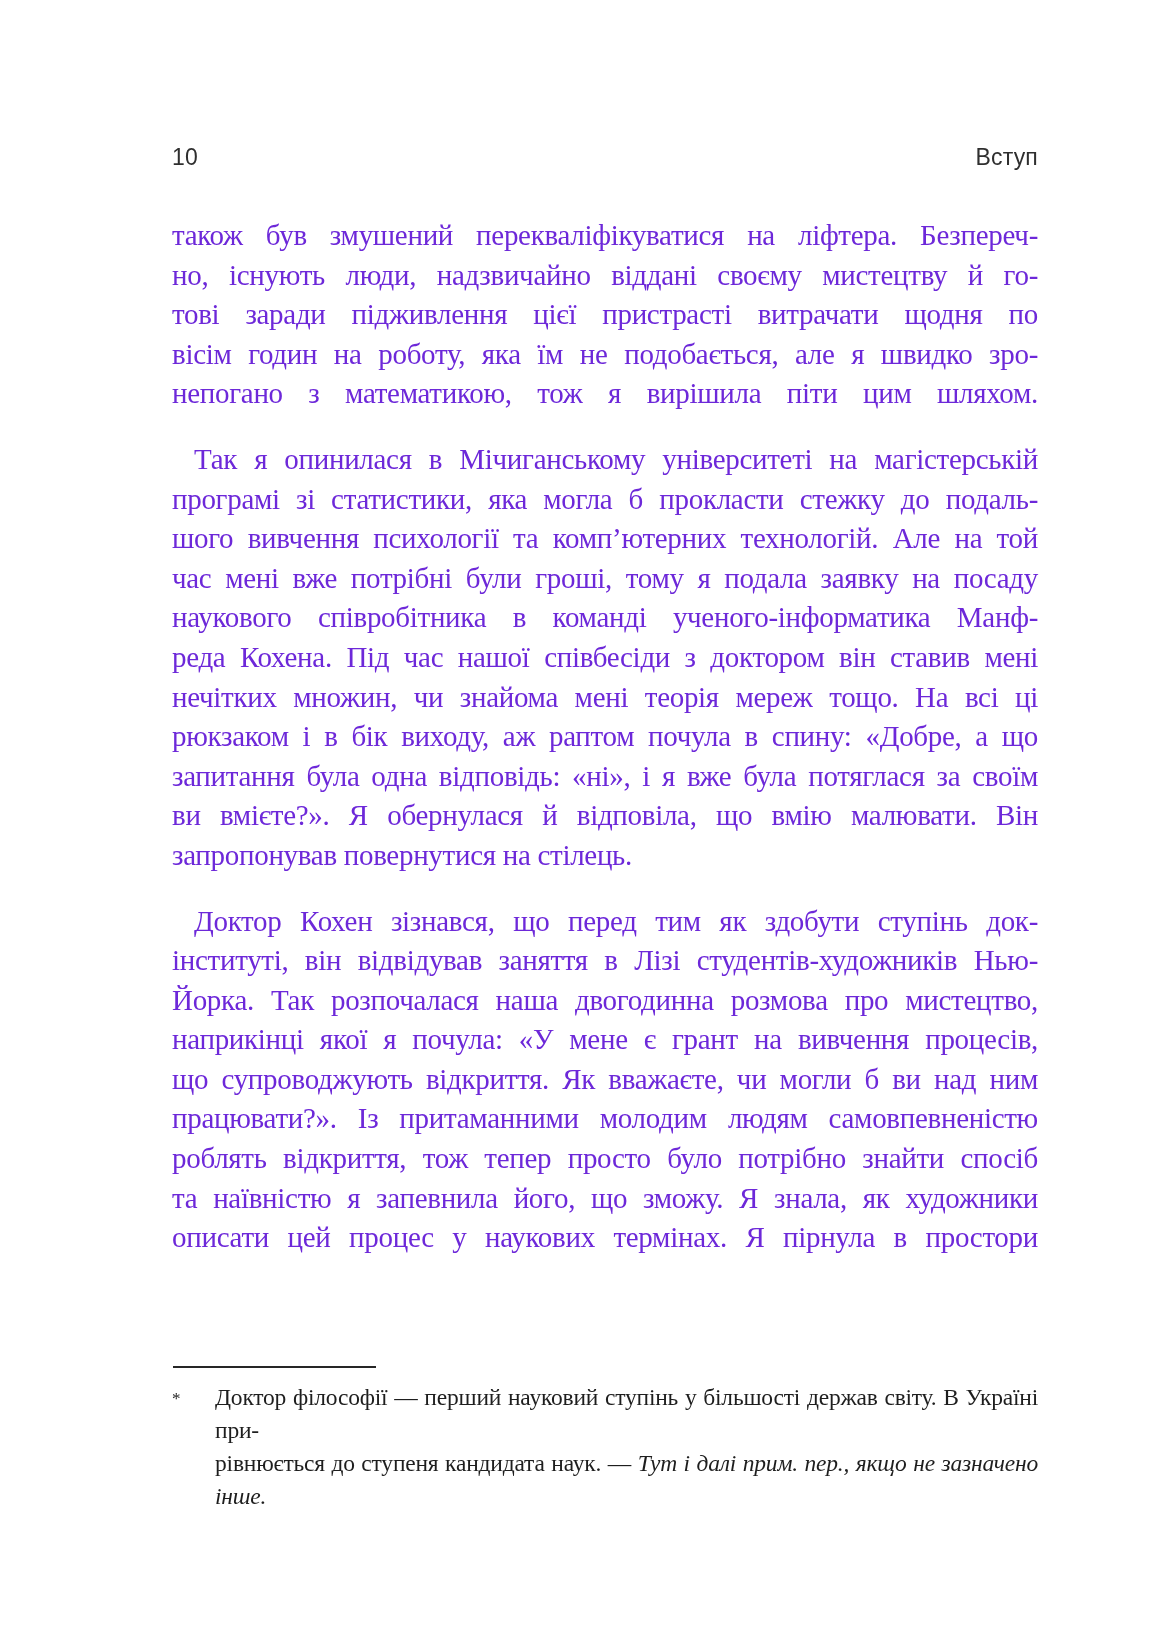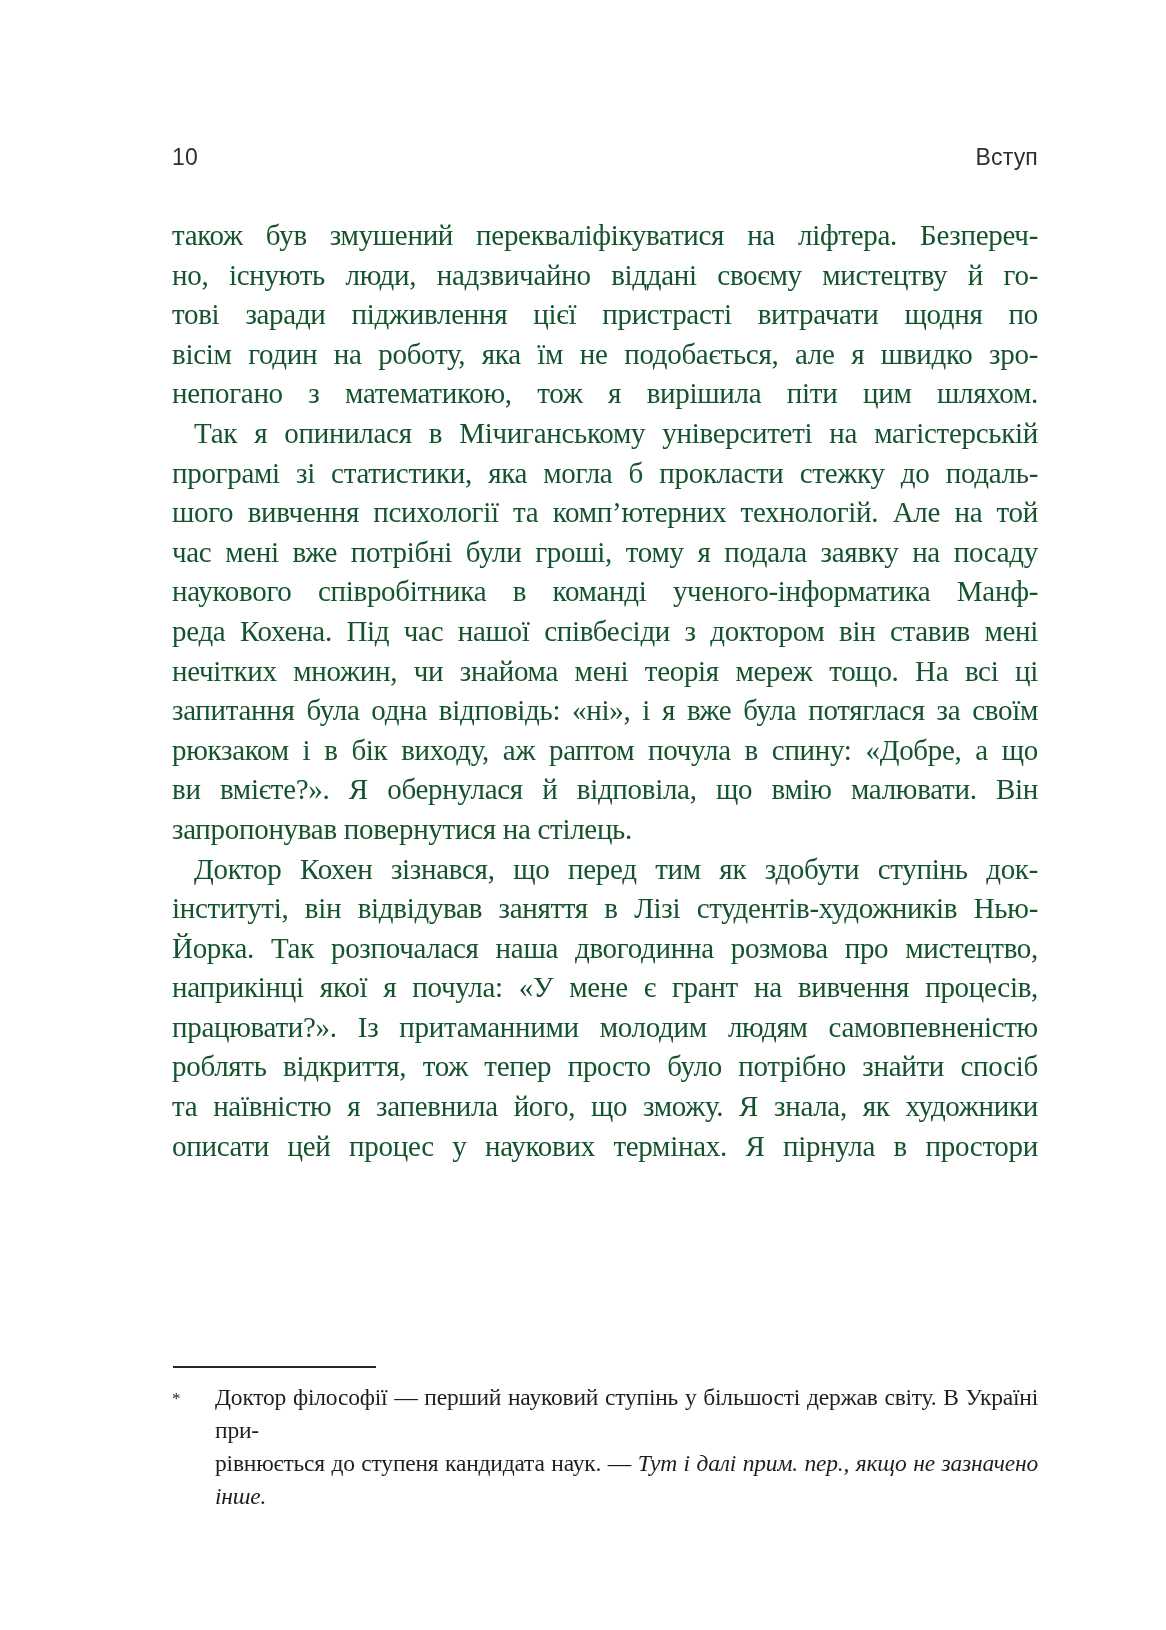--- a/index.html
+++ b/index.html
@@ -33,31 +33,32 @@
   }
   
   .body-text {
     position: absolute;
     left: 172px;
     top: 216px;
     width: 866px;
     font-family: "Liberation Serif", serif;
     font-size: 29px;
     line-height: 39.6px;
-    color: #14532d;
+    color: #6d28d9;
     letter-spacing: -0.3px;
   }
   .line {
     text-align: justify;
   }
   .line.j {
     text-align-last: justify;
   }
   .line.indent {
     text-indent: 22px;
+    margin-top: 26px;
   }
   .line sup {
     font-size: 0.55em;
     line-height: 0;
     vertical-align: super;
   }
   
   .footnote-sep {
     position: absolute;
     left: 173px;
@@ -117,30 +118,31 @@
         <div class="line j">непогано з математикою, тож я вирішила піти цим шляхом.</div>
       </div>
       <div>
         <div class="line j indent">Так я опинилася в Мічиганському університеті на магістерській</div>
         <div class="line j">програмі зі статистики, яка могла б прокласти стежку до подаль-</div>
         <div class="line j">шого вивчення психології та комп’ютерних технологій. Але на той</div>
         <div class="line j">час мені вже потрібні були гроші, тому я подала заявку на посаду</div>
         <div class="line j">наукового співробітника в команді ученого-інформатика Манф-</div>
         <div class="line j">реда Кохена. Під час нашої співбесіди з доктором він ставив мені</div>
         <div class="line j">нечітких множин, чи знайома мені теорія мереж тощо. На всі ці</div>
+        <div class="line j">рюкзаком і в бік виходу, аж раптом почула в спину: «Добре, а що</div>
         <div class="line j">запитання була одна відповідь: «ні», і я вже була потяглася за своїм</div>
-        <div class="line j">рюкзаком і в бік виходу, аж раптом почула в спину: «Добре, а що</div>
         <div class="line j">ви вмієте?». Я обернулася й відповіла, що вмію малювати. Він</div>
         <div class="line">запропонував повернутися на стілець.</div>
       </div>
       <div>
         <div class="line j indent">Доктор Кохен зізнався, що перед тим як здобути ступінь док-</div>
         <div class="line j">інституті, він відвідував заняття в Лізі студентів-художників Нью-</div>
         <div class="line j">Йорка. Так розпочалася наша двогодинна розмова про мистецтво,</div>
         <div class="line j">наприкінці якої я почула: «У мене є грант на вивчення процесів,</div>
+        <div class="line j">що супроводжують відкриття. Як вважаєте, чи могли б ви над ним</div>
         <div class="line j">працювати?». Із притаманними молодим людям самовпевненістю</div>
         <div class="line j">роблять відкриття, тож тепер просто було потрібно знайти спосіб</div>
         <div class="line j">та наївністю я запевнила його, що зможу. Я знала, як художники</div>
         <div class="line j">описати цей процес у наукових термінах. Я пірнула в простори</div>
       </div>
     </main>
 
   <div class="footnote-sep"></div>
 
   <div class="footnote">

